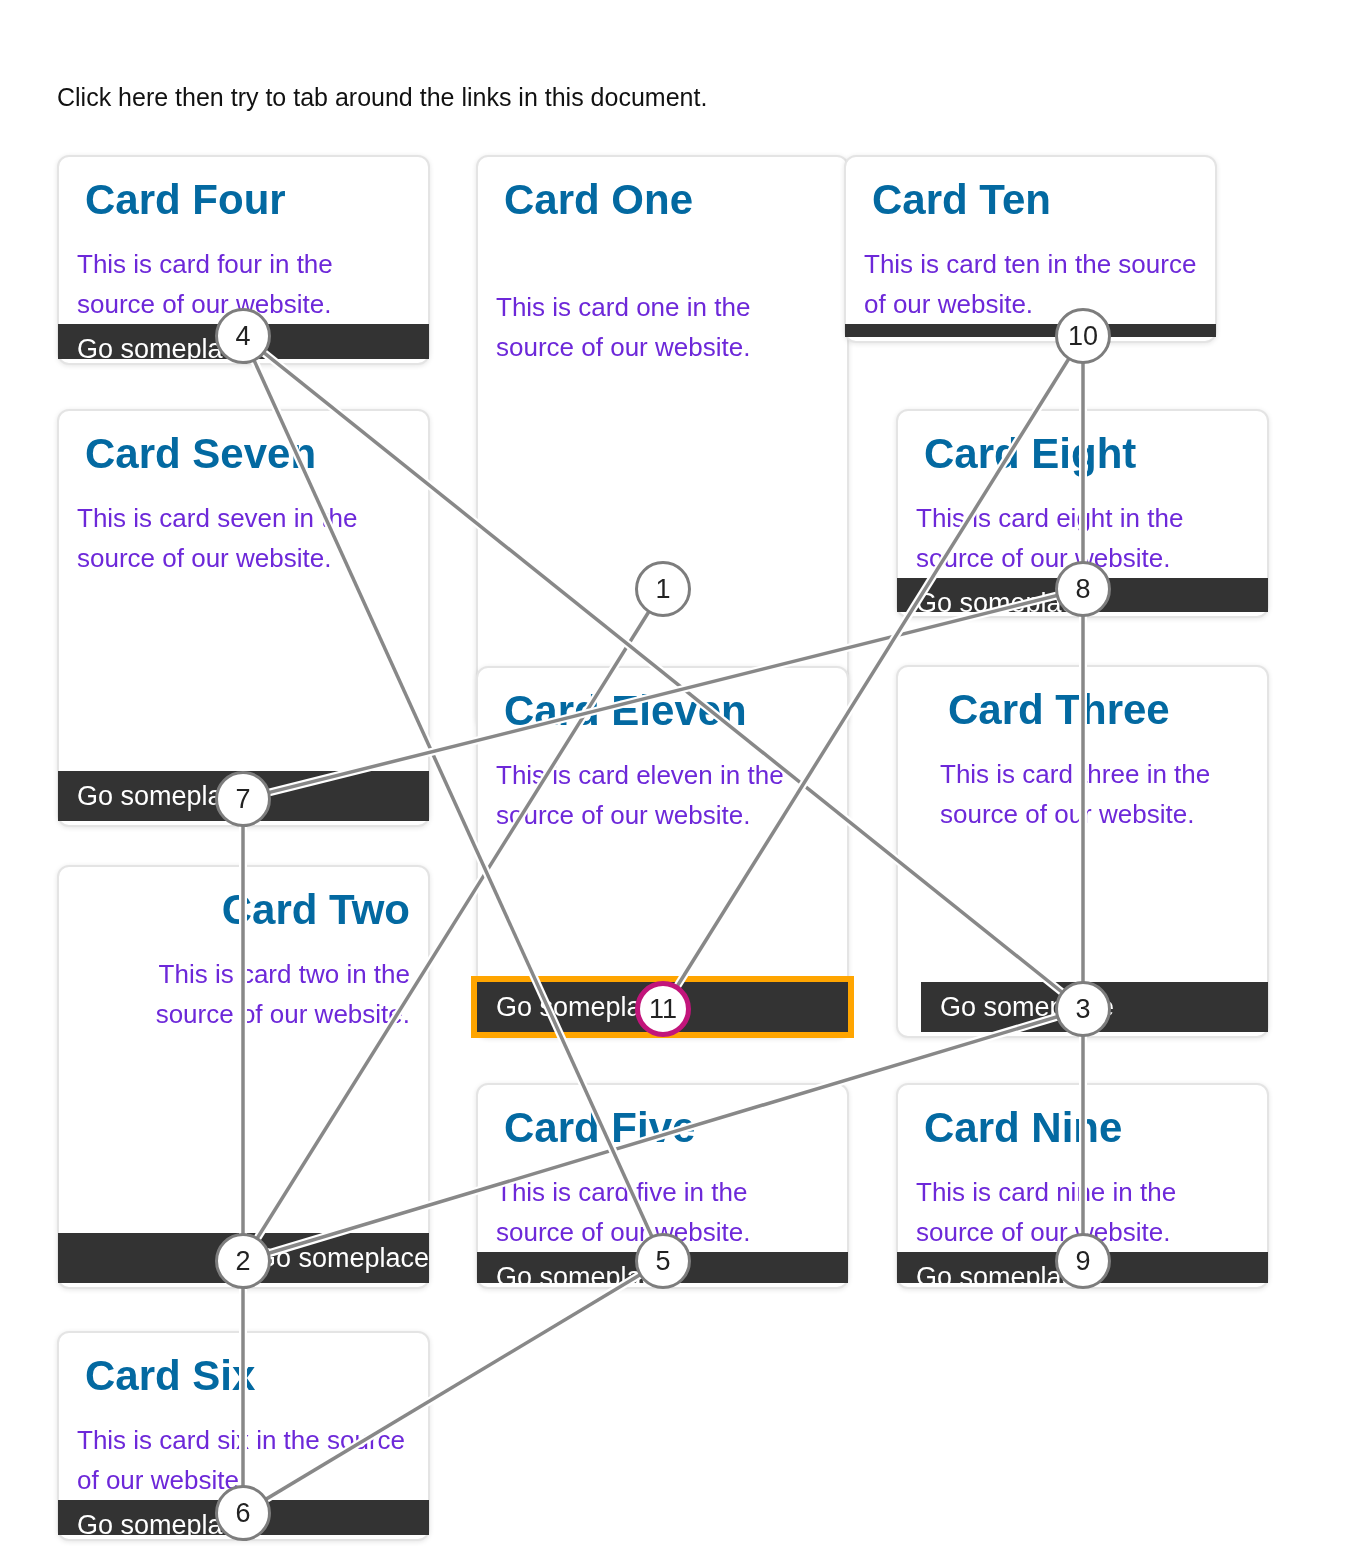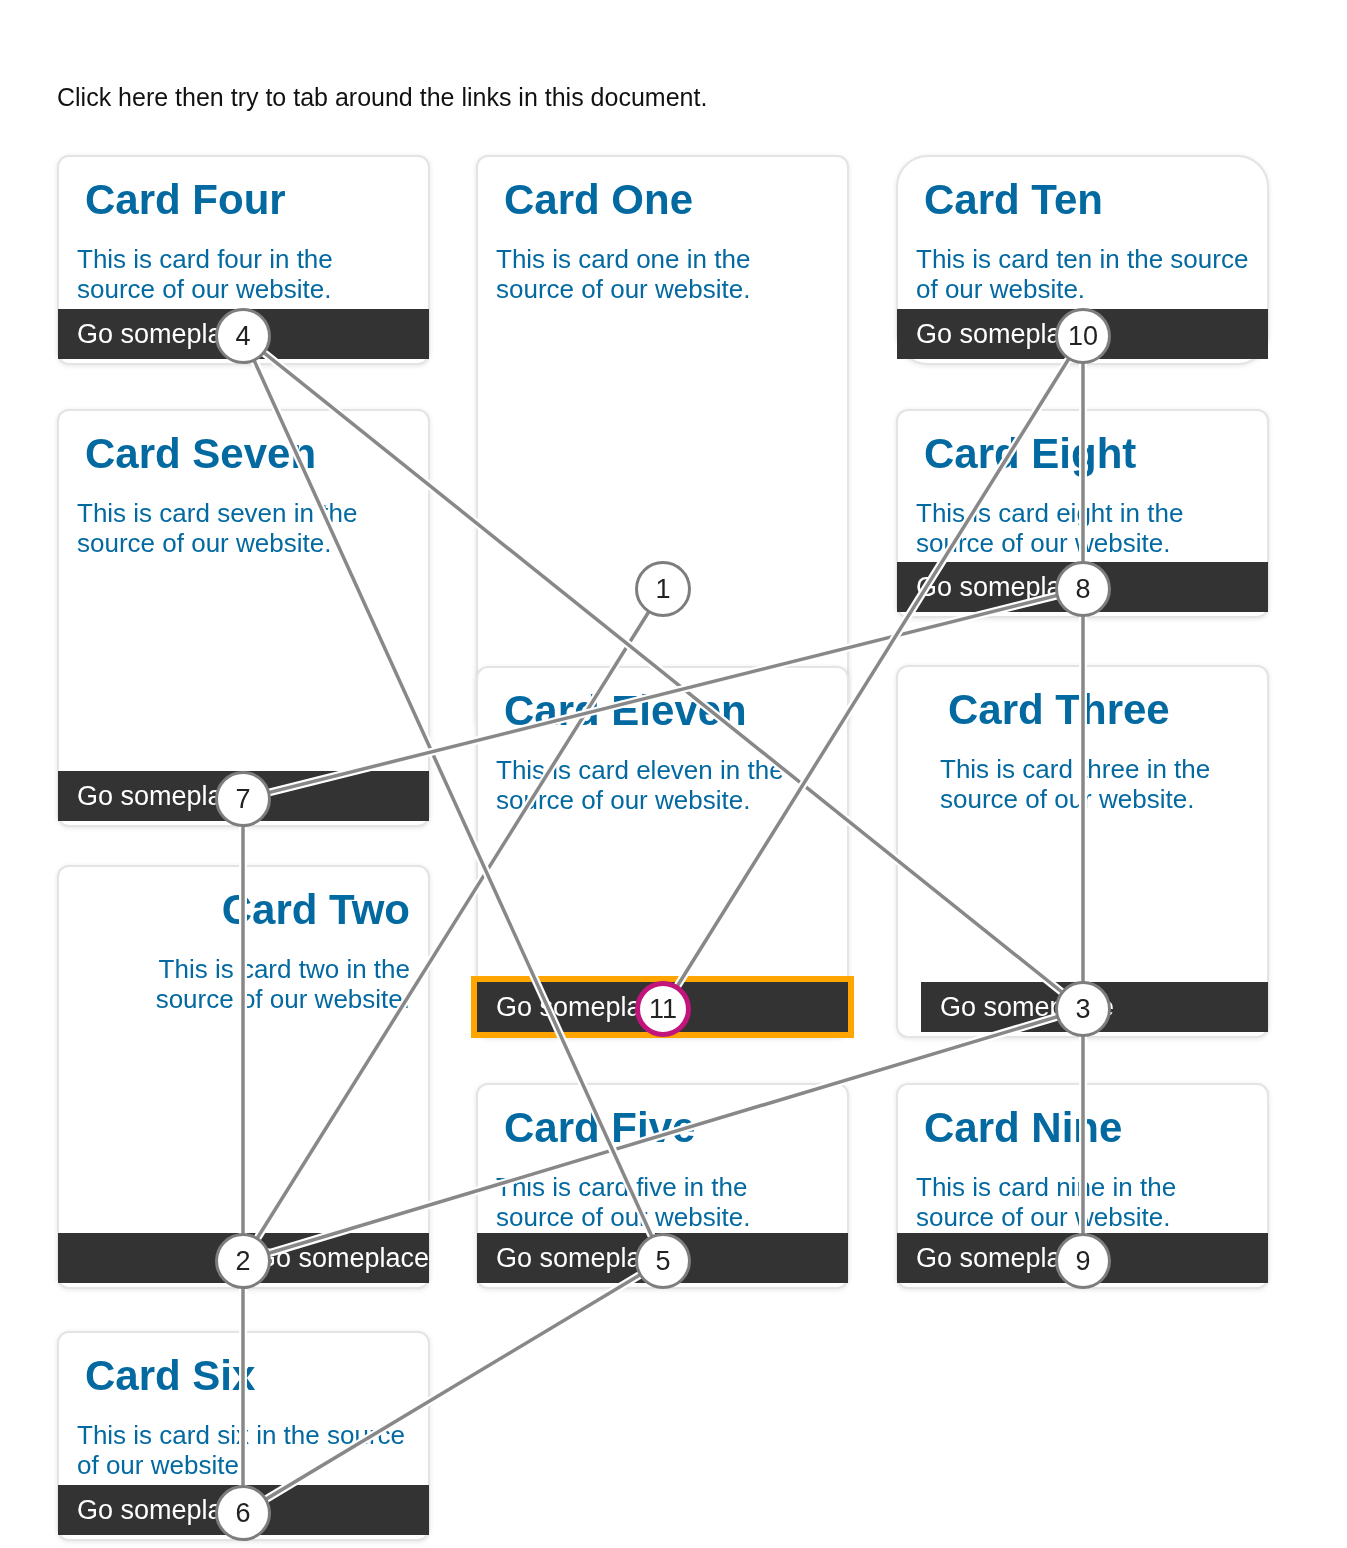--- a/index.html
+++ b/index.html
@@ -23,21 +23,21 @@
     border-radius: 12px;
     box-shadow: 0 1px 5px rgba(0,0,0,0.10);
     display: flex; flex-direction: column;
   }
   .card-title {
     margin: 21px 18px 0 26px;
     font-size: 42px; font-weight: bold; color: #0369a1; line-height: 1.05;
   }
   .card-text {
     margin: 22px 18px 0 18px;
-    font-size: 26px; line-height: 30px; color: #0369a1;
+    font-size: 26px; line-height: 40px; color: #6d28d9;
   }
   .card-link {
     display: block; margin: auto -1px 4px -1px;
     height: 50px; line-height: 50px; padding-left: 19px;
     background: var(--button-bg, #333333);
     color: var(--button-text, #ffffff);
     font-size: 27px; text-decoration: none;
     white-space: nowrap; overflow: hidden;
   }
   .card-link.focused {
@@ -85,37 +85,37 @@
     <h2 class="card-title">Card Two</h2>
     <p class="card-text">This is card two in the source of our website.</p>
     <a href="#" class="card-link">Go someplace</a>
   </div>
   <div class="card" style="left:57px; top:1288px; height:210px;">
     <h2 class="card-title">Card Six</h2>
     <p class="card-text">This is card six in the source of our website.</p>
     <a href="#" class="card-link">Go someplace</a>
   </div>
 
-  <div class="card" style="left:476px; top:112px; height:574px;">
+  <div class="card" style="left:476px; top:112px; height:574px;gap:43px;">
     <h2 class="card-title">Card One</h2>
     <p class="card-text">This is card one in the source of our website.</p>
     <a href="#" class="card-link">Go someplace</a>
   </div>
   <div class="card" style="left:476px; top:623px; height:372px;">
     <h2 class="card-title">Card Eleven</h2>
     <p class="card-text">This is card eleven in the source of our website.</p>
     <a href="#" class="card-link focused">Go someplace</a>
   </div>
   <div class="card" style="left:476px; top:1040px; height:206px;">
     <h2 class="card-title">Card Five</h2>
     <p class="card-text">This is card five in the source of our website.</p>
     <a href="#" class="card-link">Go someplace</a>
   </div>
 
-  <div class="card" style="left:896px; top:112px; height:210px;border-radius:32px;">
+  <div class="card" style="left:844px; top:112px; height:188px;">
     <h2 class="card-title">Card Ten</h2>
     <p class="card-text">This is card ten in the source of our website.</p>
     <a href="#" class="card-link">Go someplace</a>
   </div>
   <div class="card" style="left:896px; top:366px; height:209px;">
     <h2 class="card-title">Card Eight</h2>
     <p class="card-text">This is card eight in the source of our website.</p>
     <a href="#" class="card-link">Go someplace</a>
   </div>
   <div class="card" style="left:896px; top:622px; height:373px;padding-left:24px;">

